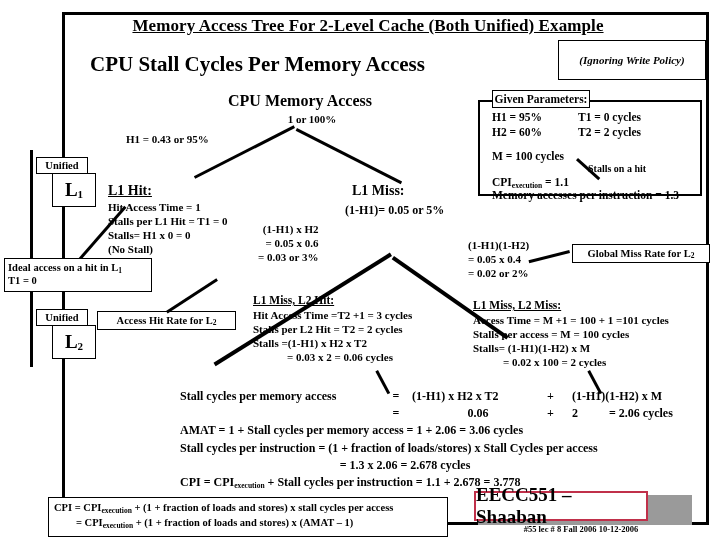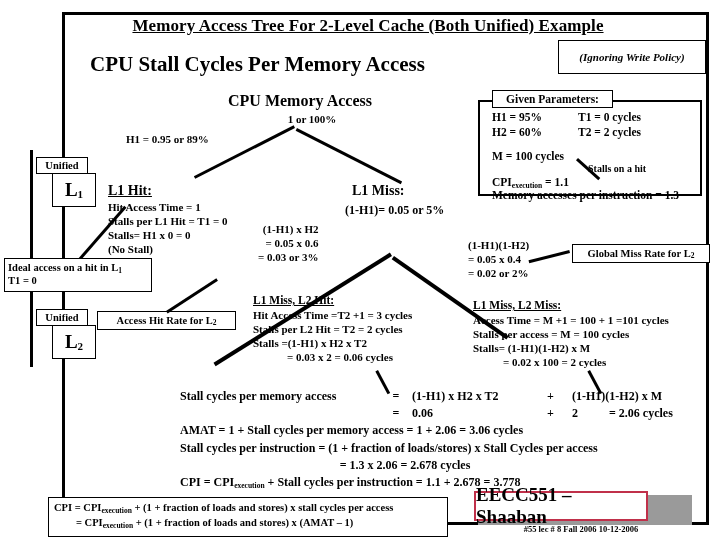--- a/index.html
+++ b/index.html
@@ -21,21 +21,21 @@
   .title{
     left:68px;top:16px;width:600px;text-align:center;
     font-size:17px;font-weight:bold;text-decoration:underline;
     letter-spacing:.1px;white-space:nowrap;
   }
   .subtitle{
     left:90px;top:52px;width:520px;text-align:left;
     font-size:21px;font-weight:bold;
   }
   .ignore-box{
-    left:558px;top:40px;width:148px;height:34px;
+    left:558px;top:40px;width:148px;height:40px;
     border:1.5px solid #000;box-sizing:border-box;
     font-size:11px;font-style:italic;font-weight:bold;
     display:flex;align-items:center;justify-content:center;
     background:#fff;
   }
 
   .cpu-access{
     left:150px;top:92px;width:300px;text-align:center;
     font-size:16px;font-weight:bold;
   }
@@ -46,21 +46,21 @@
   .h1-label{
     left:126px;top:133px;font-size:11px;font-weight:bold;white-space:nowrap;
   }
 
   
   .gp-box{
     left:478px;top:100px;width:224px;height:96px;
     border:2px solid #000;box-sizing:border-box;background:#fff;
   }
   .gp-title{
-    left:492px;top:90px;width:121px;height:18px;
+    left:492px;top:90px;width:98px;height:18px;
     border:1.5px solid #000;box-sizing:border-box;background:#fff;
     font-size:11.5px;font-weight:bold;
     display:flex;align-items:center;justify-content:center;
   }
   .gp-line{font-size:11.5px;font-weight:bold;white-space:nowrap;}
   .gp-r1{left:492px;top:111px;}
   .gp-r2{left:492px;top:126px;}
   .gp-r1b{left:578px;top:111px;}
   .gp-r2b{left:578px;top:126px;}
   .gp-m{left:492px;top:150px;}
@@ -159,21 +159,21 @@
 <div id="slide">
 
   <div class="abs frame"></div>
 
   <div class="abs title">Memory Access Tree For 2-Level Cache (Both Unified) Example</div>
   <div class="abs subtitle">CPU  Stall Cycles Per Memory Access</div>
   <div class="abs ignore-box">(Ignoring Write Policy)</div>
 
   <div class="abs cpu-access">CPU Memory  Access</div>
   <div class="abs cpu-pct">1 or 100%</div>
-  <div class="abs h1-label">H1 = 0.95 or 89%</div>
+  <div class="abs h1-label">H1 = 0.43 or 95%</div>
 
   <div class="ln" style="left:295px;top:128px;width:112px;height:3px;transform:rotate(153deg);"></div>
   <div class="ln" style="left:297px;top:128px;width:118px;height:3px;transform:rotate(27deg);"></div>
 
   <div class="abs gp-box"></div>
   <div class="abs gp-title">Given Parameters:</div>
   <div class="abs gp-line gp-r1">H1  = 95%</div>
   <div class="abs gp-line gp-r1b">T1  = 0 cycles</div>
   <div class="abs gp-line gp-r2">H2  = 60%</div>
   <div class="abs gp-line gp-r2b">T2  = 2 cycles</div>
@@ -264,21 +264,21 @@
     <div class="row">
       <span class="ml" style="width:200px;">Stall cycles per memory access</span>
       <span class="ml" style="width:26px;text-align:center;">=</span>
       <span class="ml" style="width:132px;">(1-H1) x H2 x T2</span>
       <span class="ml" style="width:22px;">+</span>
       <span class="ml">(1-H1)(1-H2) x M</span>
     </div>
     <div class="row">
       <span class="ml" style="width:200px;"></span>
       <span class="ml" style="width:26px;text-align:center;">=</span>
-      <span class="ml" style="width:132px;">0.06</span>
+      <span class="ml" style="width:132px;text-align:center;">0.06</span>
       <span class="ml" style="width:22px;">+</span>
       <span class="ml" style="width:34px;">2</span>
       <span class="ml">= 2.06 cycles</span>
     </div>
     <div class="row" style="height:18px;">AMAT  =  1  + Stall cycles per memory access  = 1 + 2.06 = 3.06 cycles</div>
     <div class="row">Stall cycles per instruction = (1  + fraction of loads/stores) x Stall Cycles per access</div>
     <div class="row ctr" style="padding-right:80px;">= 1.3 x 2.06 =  2.678  cycles</div>
     <div class="row" style="height:18px;"><span>CPI = CPI</span><span class="sub">execution</span><span> + Stall cycles per instruction    =  1.1 + 2.678 =  3.778</span></div>
   </div>
 

